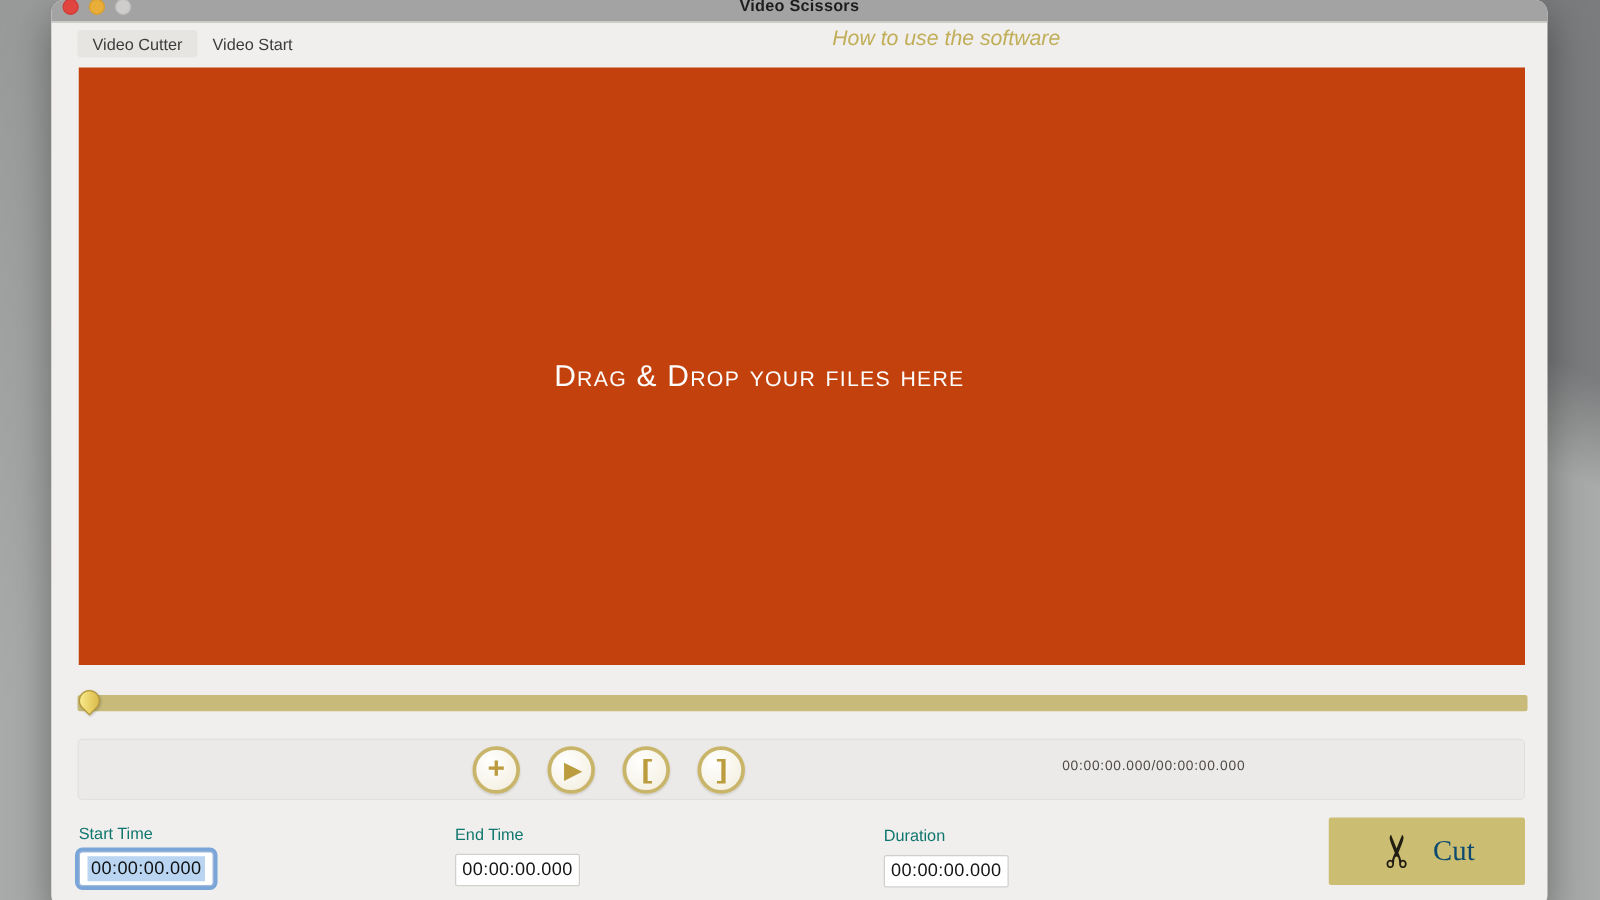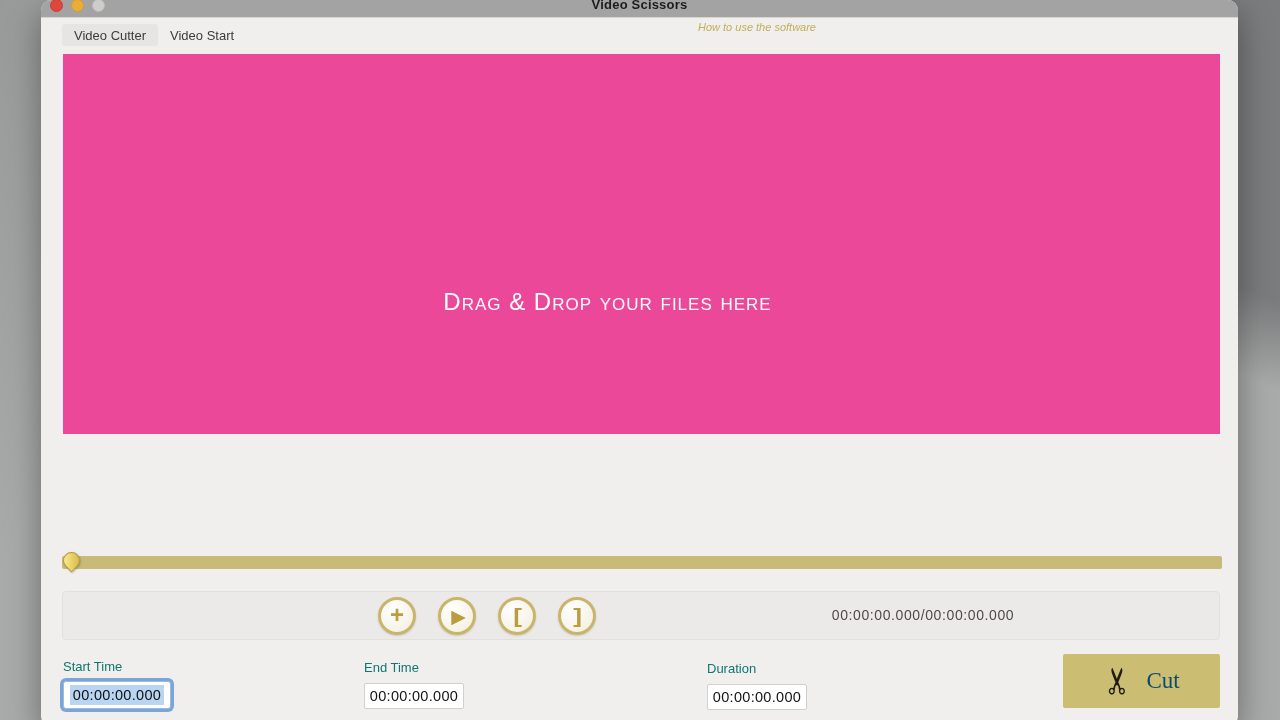--- a/index.html
+++ b/index.html
@@ -38,27 +38,27 @@
   
   .tabrow{ position:absolute; left:0; top:14px; width:100%; height:35px; }
   .tabs{ position:absolute; left:21px; top:10px; display:flex; }
   .tab{
     height:22px; padding:0 12px; font-size:13px; color:#3c3c3c;
     display:flex; align-items:center; border-radius:3px;
   }
   .tab.selected{ background:#e7e5e2; }
   .help-link{
     position:absolute; left:601px; top:7px; width:230px; text-align:center;
-    font-size:11px; font-style:italic; color:#c0ae58;
+    font-size:17px; font-style:italic; color:#c0ae58;
   }
 
   
   .video{
-    position:absolute; left:22px; top:54px; width:1157px; height:380px;
-    background:#ec4899;
+    position:absolute; left:22px; top:54px; width:1157px; height:478px;
+    background:#c2410c;
   }
   .drop-msg{
     position:absolute; top:234px; left:0; width:100%; text-align:center;
     transform:translateX(-34px);
     color:#fdfdfd; font-size:24px; font-variant:small-caps;
     letter-spacing:1px; font-weight:500;
   }
 
   
   .slider{ position:absolute; left:21px; top:551px; width:1160px; height:26px; }
@@ -87,21 +87,21 @@
     background:radial-gradient(circle at 35% 30%, #ffffff 0%, #f6f2e6 70%, #efe8d5 100%);
     display:flex; align-items:center; justify-content:center;
     color:#bb9c3f; box-shadow:0 1px 2px rgba(0,0,0,0.15);
     cursor:pointer;
   }
   .glyph-plus{ font-size:24px; font-weight:bold; line-height:1; margin-top:-2px; }
   .glyph-play{ font-size:19px; line-height:1; margin-left:3px; }
   .glyph-bracket{ font-size:21px; font-weight:bold; line-height:1; transform:scaleX(1.25); margin-top:-2px; }
   .time-display{
     position:absolute; left:745px; top:15px; width:230px; text-align:center;
-    font-size:14px; color:#4d4a47; letter-spacing:0.6px;
+    font-size:11px; color:#4d4a47; letter-spacing:0.6px;
   }
 
   
   .field-group{ position:absolute; }
   .field-label{ font-size:13px; color:#0f766e; }
   .time-input{
     margin-top:8px; width:100px; height:26px;
     background:#fff; border:1px solid #d2d0cd; border-radius:2px;
     font-family:"Liberation Sans", sans-serif;
     font-size:14.5px; color:#141414; text-align:center; letter-spacing:0.3px;

